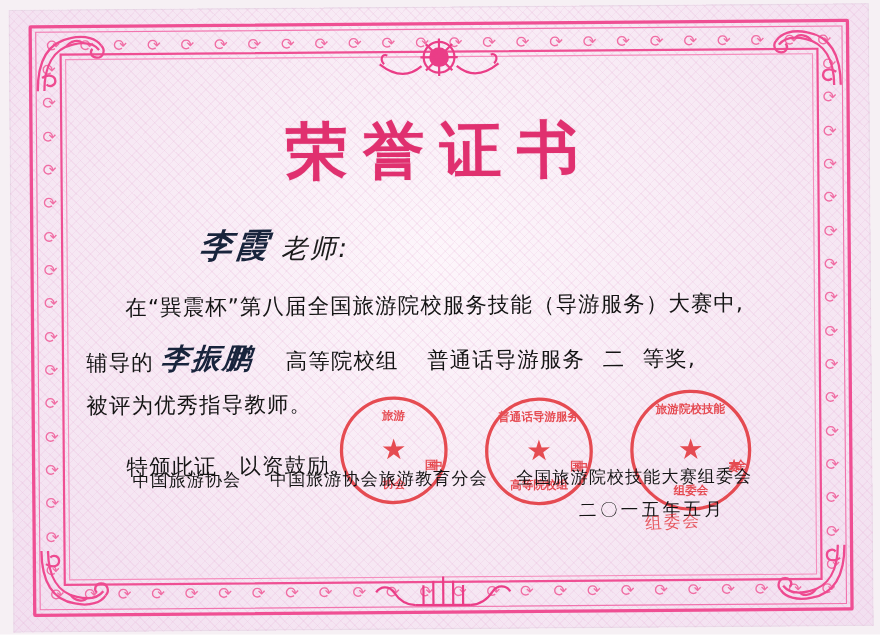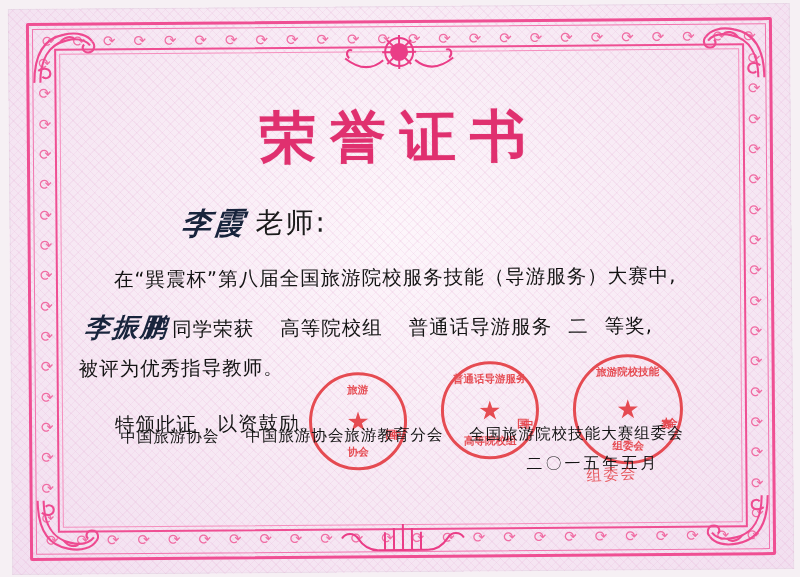--- a/index.html
+++ b/index.html
@@ -170,24 +170,25 @@
     font-weight: bold;
     transform: skewX(-6deg);
     letter-spacing: 2px;
   }
   #recipient-name {
     font-size: 30px;
     border-bottom: none;
   }
   #recipient-suffix {
     font-family: "DejaVu Sans", sans-serif;
-    font-size: 28px;
+    font-size: 24px;
     color: #1b1b1b;
     letter-spacing: 2px;
     padding-bottom: 2px;
+    font-style: italic;
   }
 
   .body-line {
     font-family: "DejaVu Sans", sans-serif;
     font-size: 19.5px;
     color: #141414;
     letter-spacing: 1px;
     line-height: 1.55;
     white-space: nowrap;
   }
@@ -256,21 +257,21 @@
     left: 6px; top: 50%;
     transform: translateY(-50%);
     writing-mode: vertical-rl;
   }
   .seal-arc.right {
     position: absolute;
     right: 6px; top: 50%;
     transform: translateY(-50%);
     writing-mode: vertical-rl;
   }
-  #seal-1 { left: 80px; top: 12px; }
+  #seal-1 { left: 80px; top: 0px; }
   #seal-2 { left: 212px; top: 2px; }
   #seal-3 { left: 344px; top: -4px; width: 104px; height: 104px; }
 
   #issuer-line {
     position: absolute;
     left: 0; right: 0;
     bottom: 44px;
     text-align: center;
     font-size: 15.5px;
     letter-spacing: 1px;
@@ -466,22 +467,22 @@
       <div id="certificate-title">荣誉证书</div>
 
       <div id="recipient-line">
         <span class="handwritten" id="recipient-name">李霞</span>
         <span id="recipient-suffix">老师:</span>
       </div>
 
       <div class="body-line" id="body-line-1">在“巽震杯”第八届全国旅游院校服务技能（导游服务）大赛中,</div>
 
       <div class="body-line" id="body-line-2">
+        <span>辅导的</span>
         <span class="handwritten" id="student-name">李振鹏</span>
-        <span>同学荣获</span>
         <span class="gap-md"></span>
         <span>高等院校组</span>
         <span class="gap-md"></span>
         <span>普通话导游服务</span>
         <span class="gap-sm"></span>
         <span>二</span>
         <span class="gap-sm"></span>
         <span>等奖,</span>
       </div>
 

